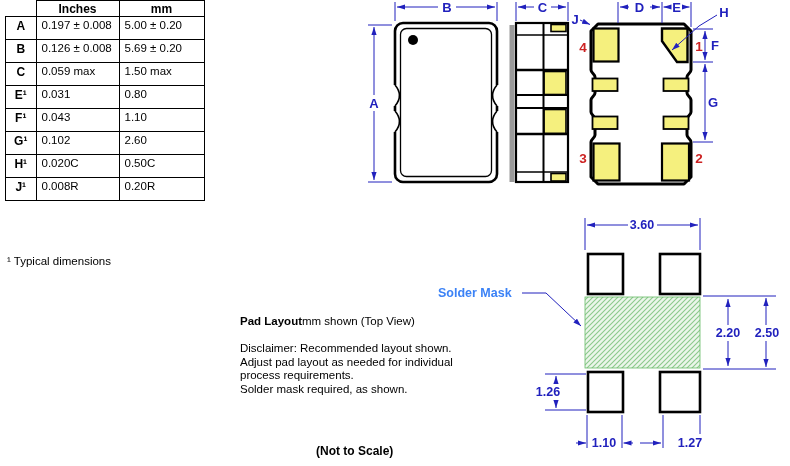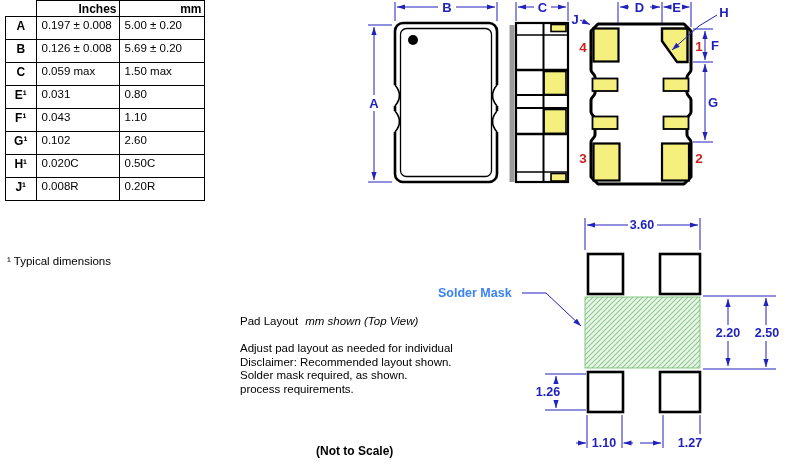--- a/index.html
+++ b/index.html
@@ -2,29 +2,29 @@
 <html><head>
 <meta charset="utf-8">
 <style>
   html,body{margin:0;padding:0;background:#fff;}
   #page{position:relative;width:790px;height:466px;background:#fff;overflow:hidden;
         font-family:"Liberation Sans",sans-serif;color:#000;}
   
   table.dim{position:absolute;left:5px;top:0;border-collapse:collapse;table-layout:fixed;}
   table.dim td{border:1.5px solid #000;font-size:11.5px;vertical-align:top;
                padding:2px 3px 0 5px;height:20px;background:#fff;}
-  table.dim tr.hdr td{height:11px;padding:1px 2px 0;text-align:right;font-weight:bold;font-size:12px;}
+  table.dim tr.hdr td{height:11px;padding:1px 2px 0;text-align:center;font-weight:bold;font-size:12px;}
   table.dim td.lbl{font-weight:bold;font-size:12px;text-align:center;padding:2px 2px 0;}
   table.dim td.blank{border-top:none;border-left:none;background:transparent;}
   .c1{width:26px}.c2{width:78px}.c3{width:80px}
   .footnote{position:absolute;left:7px;top:255px;font-size:11.5px;}
   
   .pl-head{position:absolute;left:240px;top:315px;font-size:11.5px;}
-  .pl-head b{font-weight:normal;}
-  .pl-head .rest{margin-left:7px;font-style:italic;}
+  .pl-head b{font-weight:bold;}
+  .pl-head .rest{}
   .disclaimer{position:absolute;left:240px;top:342px;font-size:11.5px;line-height:13.5px;}
   .soldermask{position:absolute;left:438px;top:286px;font-size:12.5px;font-weight:bold;color:#3b82f6;}
   .nts{position:absolute;left:316px;top:444px;width:160px;
        font-size:12px;font-weight:bold;}
   svg{position:absolute;}
   svg text{font-family:"Liberation Sans",sans-serif;}
   .dl{font-size:13px;font-weight:bold;fill:#2121BD;}
   .pin{font-size:13.5px;font-weight:bold;fill:#CC2222;}
   .pl{font-size:12.5px;font-weight:bold;fill:#2121BD;}
   .dim-line{stroke:#2121BD;stroke-width:1;fill:none;}
@@ -239,21 +239,21 @@
     <polyline class="dim-line" points="522,293 546,293 581,326" marker-end="url(#arr2)"></polyline>
   </svg>
 
   <div class="soldermask">Solder Mask</div>
 
   <div class="pl-head">
     <b>Pad Layout</b><span class="rest">mm shown (Top View)</span>
   </div>
 
   <div class="disclaimer">
+    <div>Disclaimer: Recommended layout shown.</div>
     <div>Adjust pad layout as needed for individual</div>
-    <div>Disclaimer: Recommended layout shown.</div>
+    <div>process requirements.</div>
     <div>Solder mask required, as shown.</div>
-    <div>process requirements.</div>
   </div>
 
   <div class="nts">(Not to Scale)</div>
 
 </div>
 
 </body></html>

